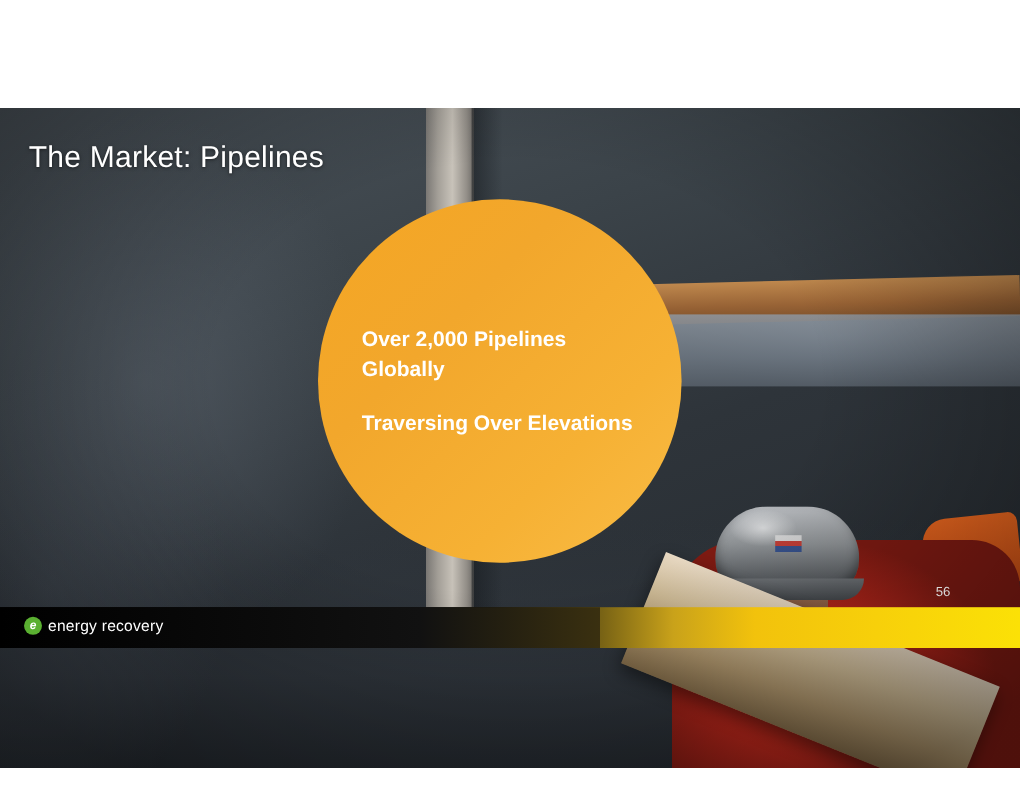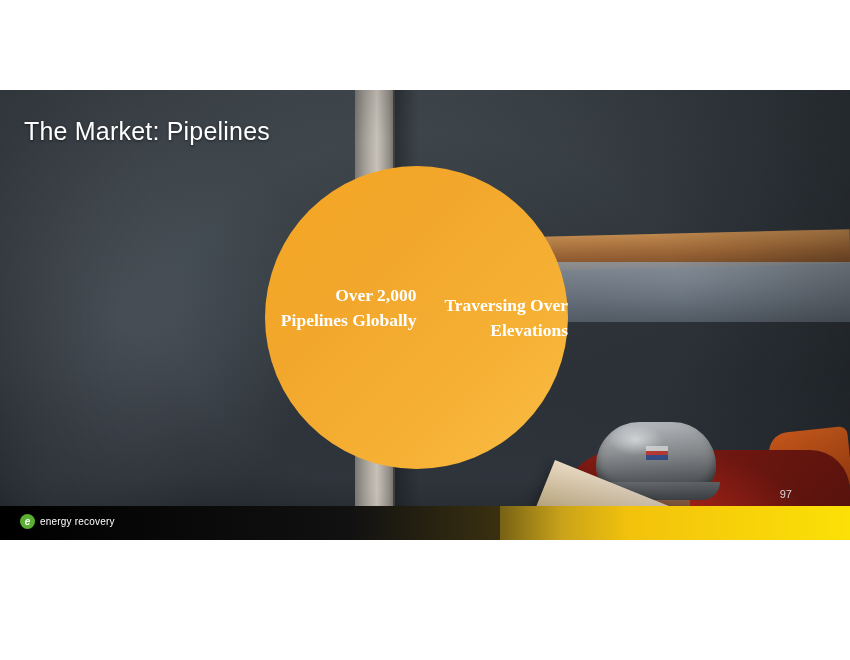--- a/index.html
+++ b/index.html
@@ -12,21 +12,21 @@
     height: 660px;
     font-family: "Liberation Sans", sans-serif;
     overflow: hidden;
   }
 
   .slide {
     position: absolute;
     left: 0;
     top: 90px;
     width: 850px;
-    height: 450px;
+    height: 550px;
     overflow: hidden;
     background: #0f766e;
   }
 
   
   .photo {
     position: absolute;
     inset: 0;
     background:
       
@@ -172,24 +172,24 @@
 
   .circle {
     position: absolute;
     left: 265px;
     top: 76px;
     width: 303px;
     height: 303px;
     border-radius: 50%;
     background: linear-gradient(135deg, #f5a623 0%, #f2a72c 35%, #f6b134 70%, #f9bc46 100%);
     display: flex;
+    flex-direction: column;
     align-items: center;
     justify-content: center;
-    text-align: right;
-    font-family: Liberation Serif, serif;
+    text-align: left;
   }
   .circle-line {
     color: #ffffff;
     font-size: 17.5px;
     font-weight: bold;
     line-height: 1.42;
     width: 230px;
     margin: 0 0 20px 0;
   }
   .circle-line:last-child { margin-bottom: 0; }
@@ -228,21 +228,21 @@
     font-size: 10px;
     font-style: italic;
     font-weight: bold;
     display: flex;
     align-items: center;
     justify-content: center;
     line-height: 1;
   }
   .logo-text {
     color: #ffffff;
-    font-size: 10px;
+    font-size: 13px;
     letter-spacing: 0.2px;
     white-space: nowrap;
   }
   .page-number {
     position: absolute;
     right: 58px;
     top: 398px;
     color: #d8d8d8;
     font-size: 11px;
   }
@@ -268,21 +268,21 @@
 
   <div class="vignette"></div>
 
   <div class="slide-title">The Market: Pipelines</div>
 
   <div class="circle">
     <div class="circle-line">Over 2,000 Pipelines Globally</div>
     <div class="circle-line">Traversing Over Elevations</div>
   </div>
 
-  <div class="page-number">97</div>
+  <div class="page-number">56</div>
 
   <div class="footer-band"></div>
   <div class="footer-band-left"></div>
 
   <div class="logo">
     <div class="logo-mark">e</div>
     <div class="logo-text">energy recovery</div>
   </div>
 
 </div>

